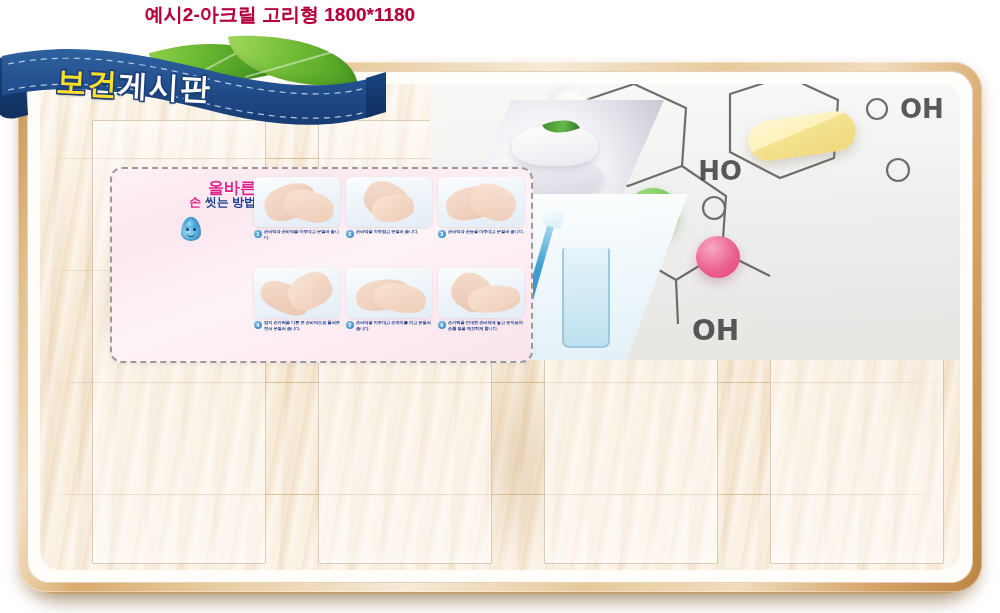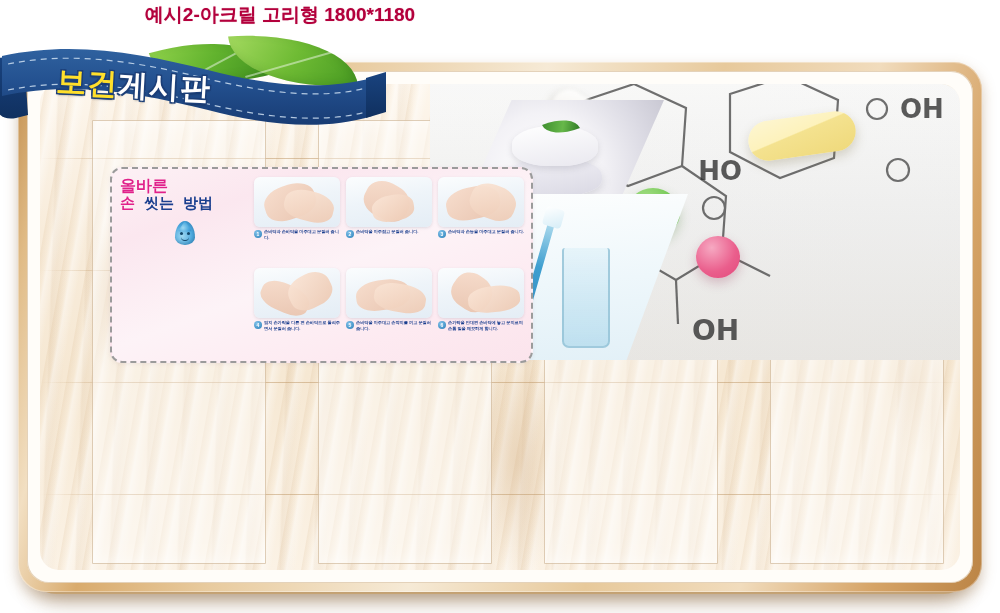--- a/index.html
+++ b/index.html
@@ -182,30 +182,29 @@
   
   #poster{
     position:absolute; left:70px; top:83px; width:419px; height:192px;
     border:2px dashed #9b9b9b; border-radius:12px;
     background:
       linear-gradient(160deg,#fdf1f5 0%, #fbe7ef 22%, #fdf3f7 52%, #fdeaf1 78%, #fbe4ec 100%);
     box-shadow:0 1px 4px rgba(160,120,140,.12);
     overflow:hidden;
   }
   #poster-left{
-    position:absolute; left:8px; top:6px; width:130px; height:178px;
-    text-align:left;
-    font-family:Liberation Mono, monospace;
+    position:absolute; left:14px; top:6px; width:130px; height:178px;
+    text-align:right;
   }
   #poster-heading{margin-top:4px; line-height:1.08;}
   .ph-l1{
     font-size:16px; font-weight:bold; color:#e0218a;
     text-shadow:0.5px 0.5px 0 rgba(255,255,255,.9);
   }
-  .ph-l2{font-size:15px; font-weight:bold; line-height:1.15;}
+  .ph-l2{font-size:12px; font-weight:bold; line-height:1.15;}
   .ph-pink{color:#e0218a;}
   .ph-blue{color:#1b3f8f;}
   #droplet-wrap{margin-top:7px;}
   #droplet{
     position:relative; width:20px; height:24px; margin:0 auto;
     background:radial-gradient(circle at 36% 62%, #9fd9f2 0%, #4ba7dd 52%, #2b7fb8 100%);
     border-radius:52% 52% 50% 50% / 72% 72% 32% 32%;
     transform:rotate(0deg);
     box-shadow:inset -1px -2px 3px rgba(0,0,0,.12);
   }

